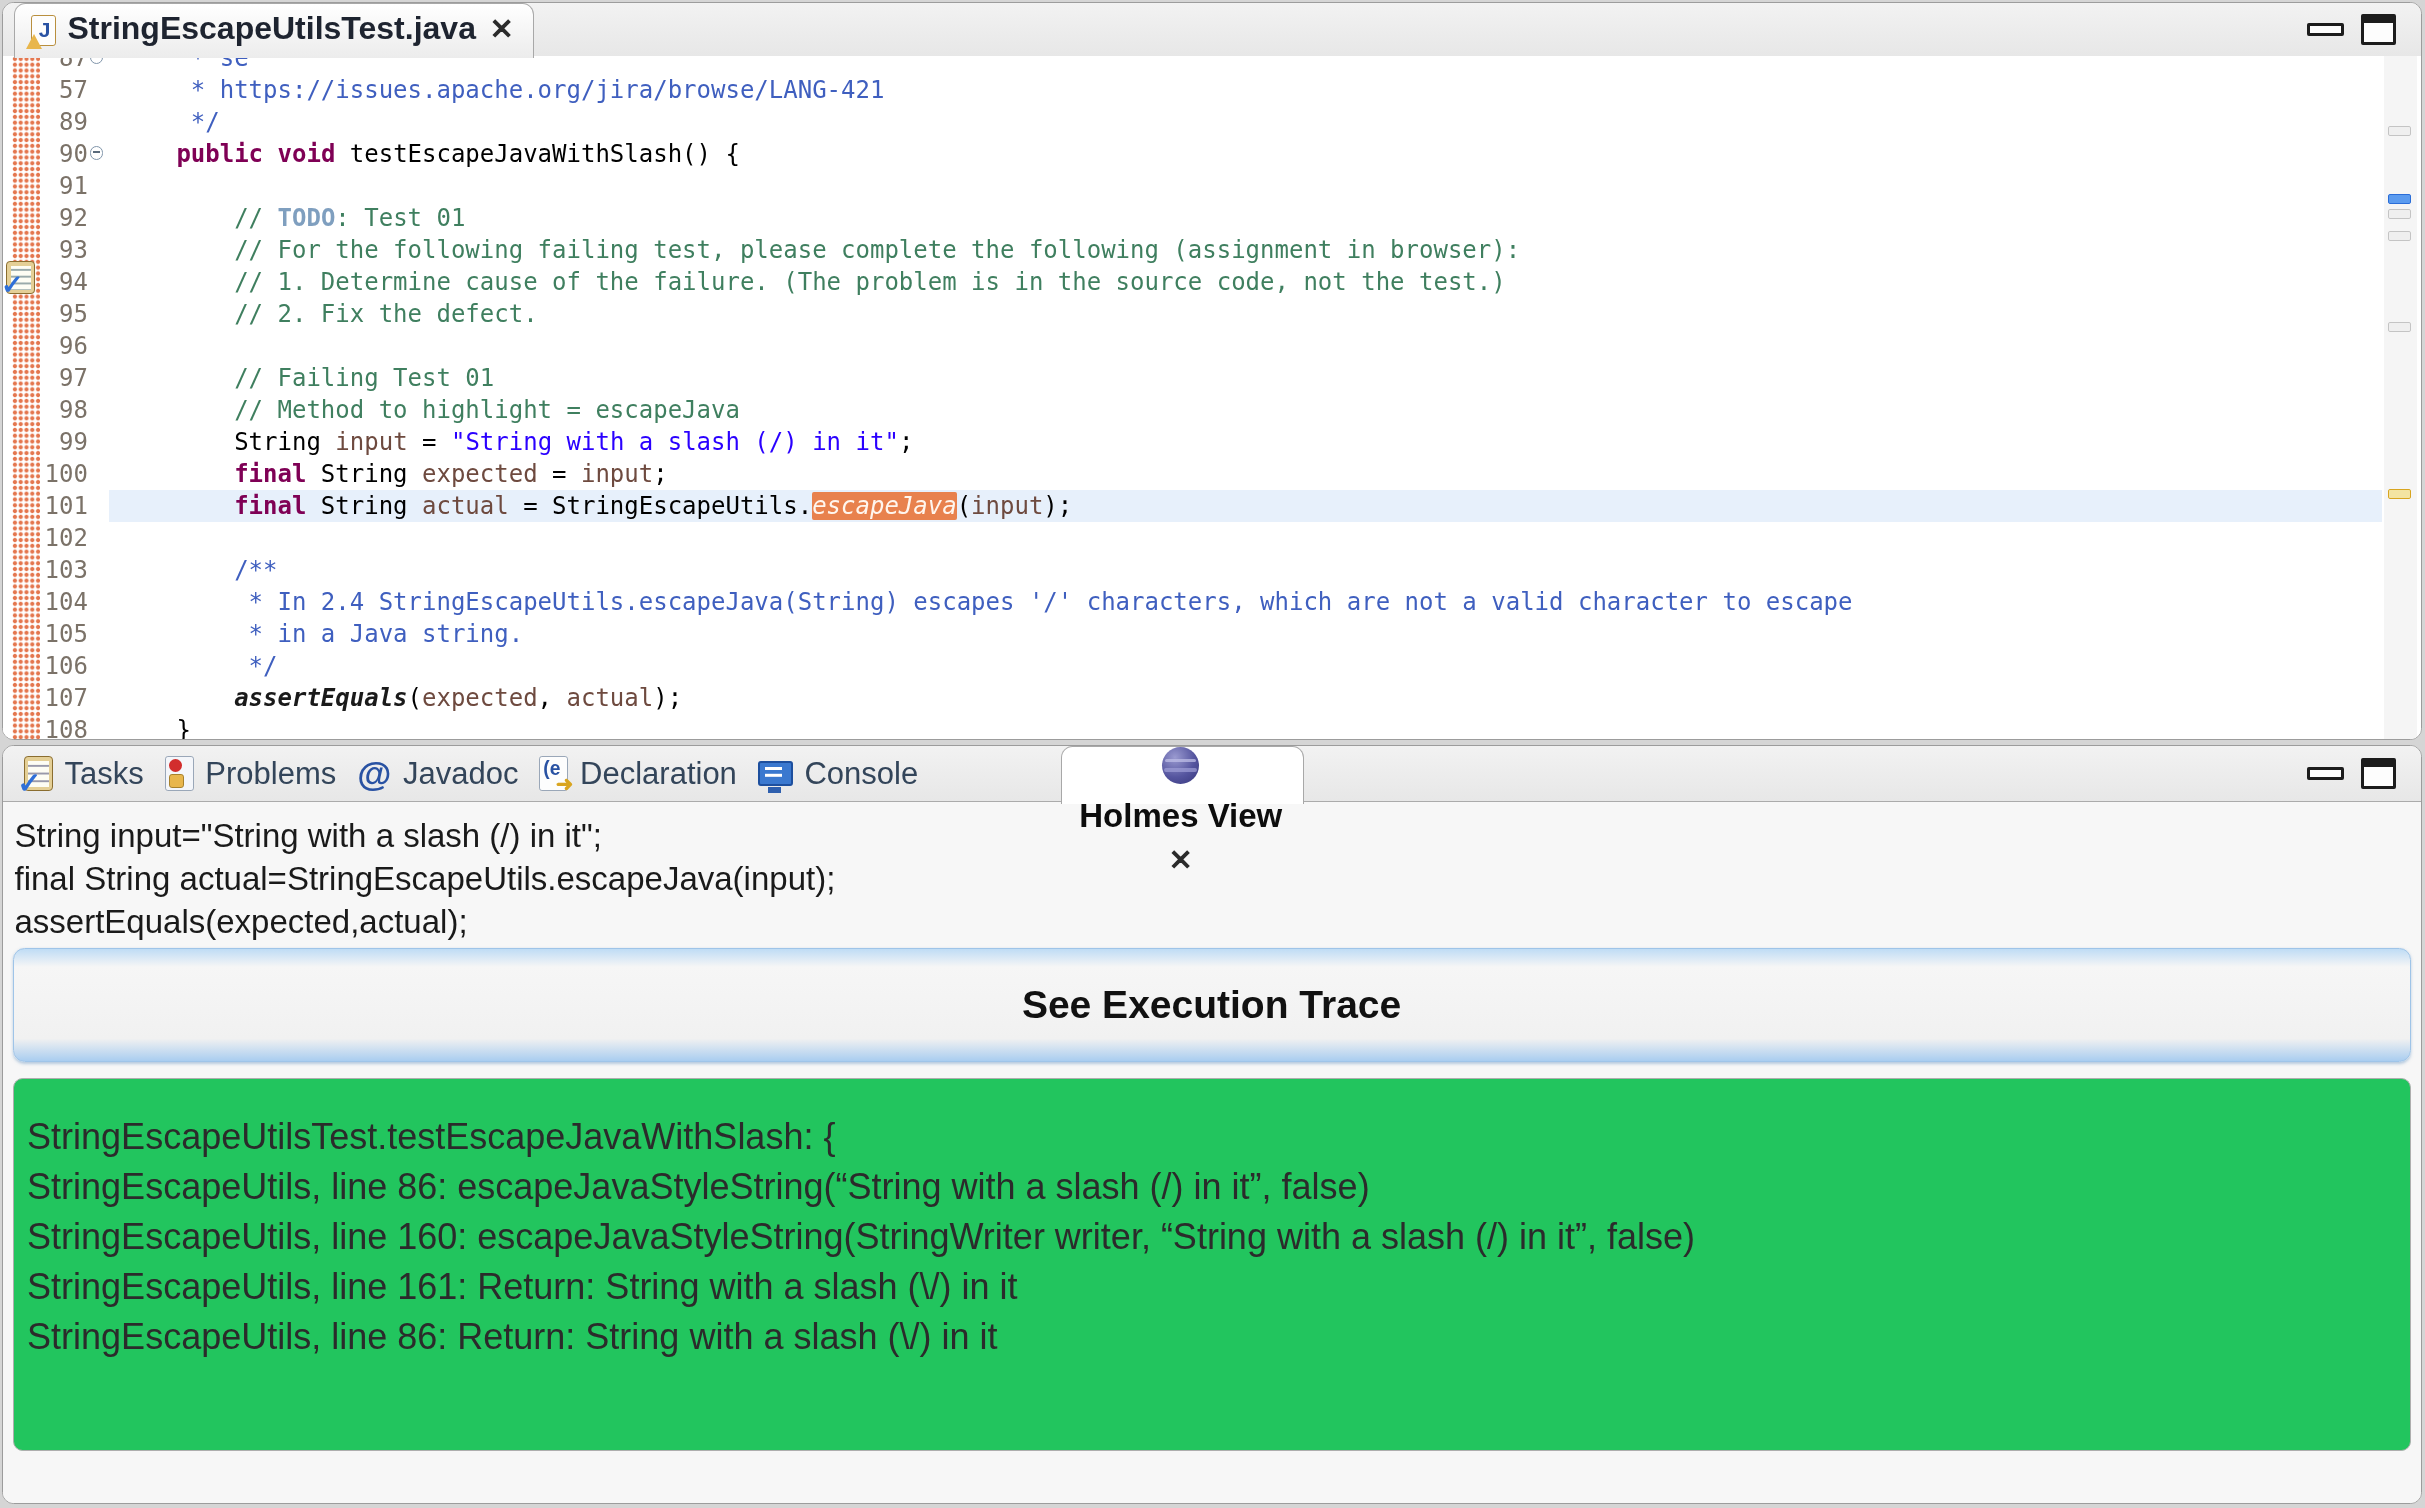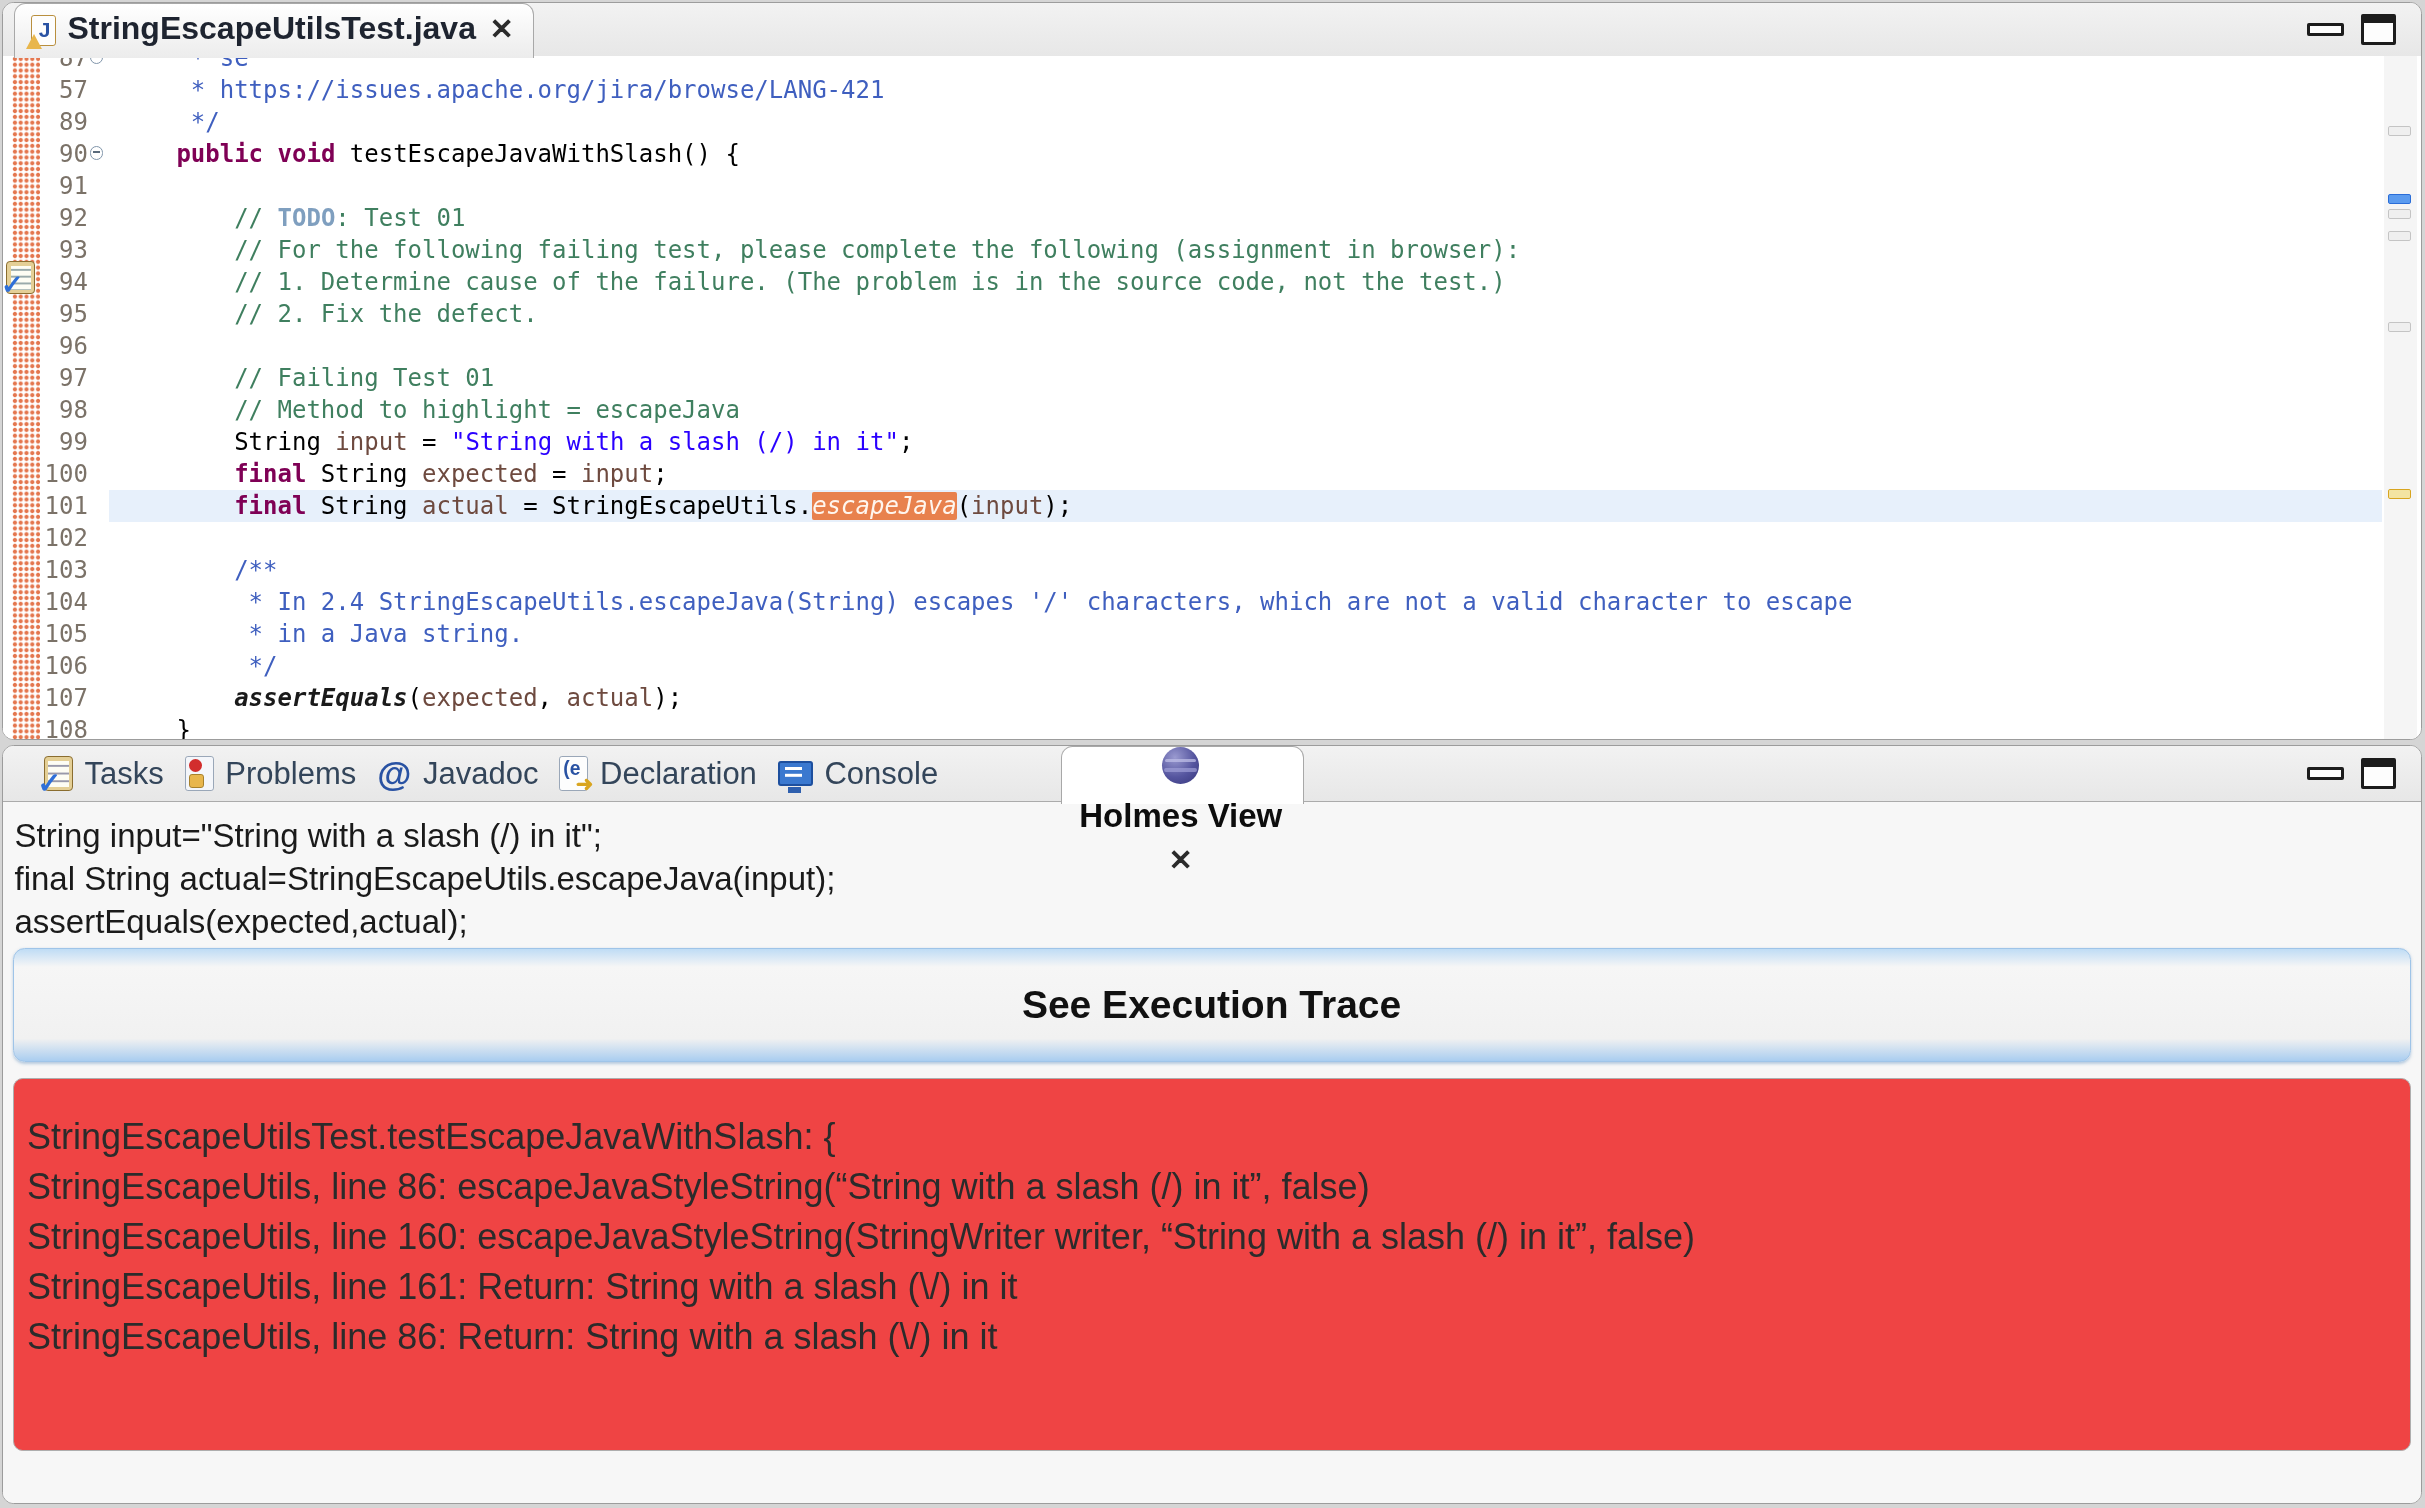--- a/index.html
+++ b/index.html
@@ -8,21 +8,21 @@
     font-family:"Liberation Sans",sans-serif;overflow:hidden;
     -webkit-font-smoothing:antialiased;
   }
   .panel{position:absolute;left:1.9px;width:2420px;background:#fff;
     border:1.9px solid #9c9c9c;border-radius:11.6px;overflow:hidden;box-sizing:border-box;}
   #editor-panel{top:1.9px;height:738px;}
   #bottom-panel{top:745px;height:759px;}
 
   
   .tabbar{position:relative;height:54px;background:linear-gradient(#f2f2f2,#e7e7e7);
-    border-bottom:1.9px solid #ababab;box-sizing:border-box;padding-left:20px;}
+    border-bottom:1.9px solid #ababab;box-sizing:border-box;}
   #bottom-panel .tabbar{height:56px;display:flex;align-items:center;}
   .etab{position:absolute;left:11.6px;top:0;height:55px;display:flex;align-items:center;
     padding:0 19.3px 0 15.4px;background:linear-gradient(#ffffff,#ececec);
     border:1.9px solid #a8a8a8;border-bottom:none;border-radius:11.6px 11.6px 0 0;
     box-sizing:border-box;z-index:3;}
   .etab .title{font-size:32px;font-weight:600;color:#1e2430;margin:0 13.5px 3.9px 11.6px;white-space:nowrap;}
   .closex{font-size:29px;font-weight:700;color:#2b2b2b;line-height:1;margin-top:-1.9px;cursor:pointer;}
   .winbtns{position:absolute;right:25px;top:0;height:100%;display:flex;align-items:center;gap:17.4px;z-index:4;}
   .minico{width:31px;height:7.7px;background:#fdfdfd;border:3.9px solid #1c1c1c;border-radius:1.9px;}
   .maxico{width:29px;height:19.3px;background:#fdfdfd;border:3.9px solid #1c1c1c;border-top:9.7px solid #1c1c1c;border-radius:1.9px;}
@@ -96,21 +96,21 @@
   
   #holmes-content{position:absolute;left:0;right:0;top:56px;bottom:0;background:#f7f7f7;overflow:hidden;}
   #holmes-code{padding:11.6px 0 0 11.6px;}
   #holmes-code .hline{font-size:33px;line-height:43px;color:#1a1a1a;white-space:pre;}
   #trace-btn{display:block;margin:5.8px 9.7px 0 9.7px;width:2398px;height:114px;
     border:1.9px solid #9fc4e8;border-radius:11.6px;box-sizing:border-box;cursor:pointer;
     background:linear-gradient(#bfdcf5 0%,#f6f6f6 16%,#f1f1f1 80%,#a9cdf0 100%);
     font-family:"Liberation Sans",sans-serif;font-size:39px;font-weight:bold;color:#111;
     box-shadow:0 1.9px 2.9px rgba(120,160,200,.5);}
   #trace-box{margin:15.4px 9.7px 0 9.7px;height:373px;border:1.9px solid #aeaeae;border-radius:9.7px;
-    background:#ef4444;box-sizing:border-box;padding:33px 13.5px 0 13.5px;overflow:hidden;}
+    background:#22c55e;box-sizing:border-box;padding:33px 13.5px 0 13.5px;overflow:hidden;}
   .tline{font-size:36px;line-height:50px;color:#2b2b2b;white-space:pre;}
 </style>
 </head>
 <body>
 
 <div class="panel" id="editor-panel">
   <div class="tabbar">
     <div class="etab">
       <span class="ico jfile-ico"></span>
       <span class="title">StringEscapeUtilsTest.java</span>

